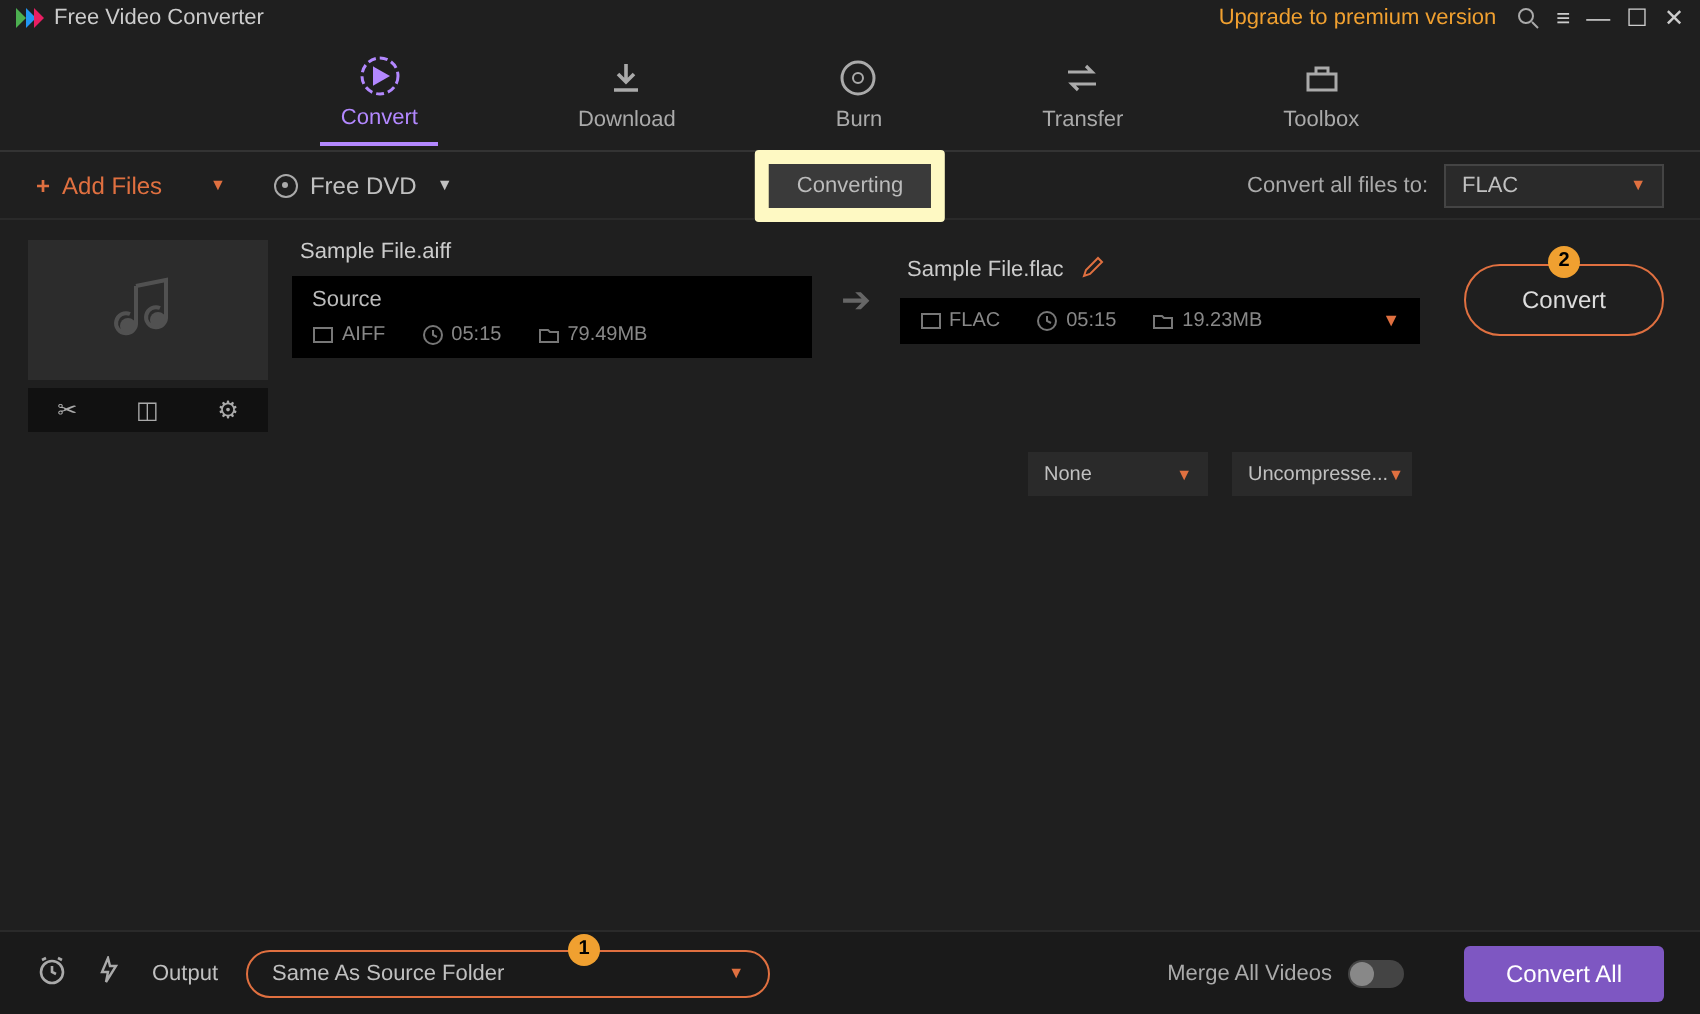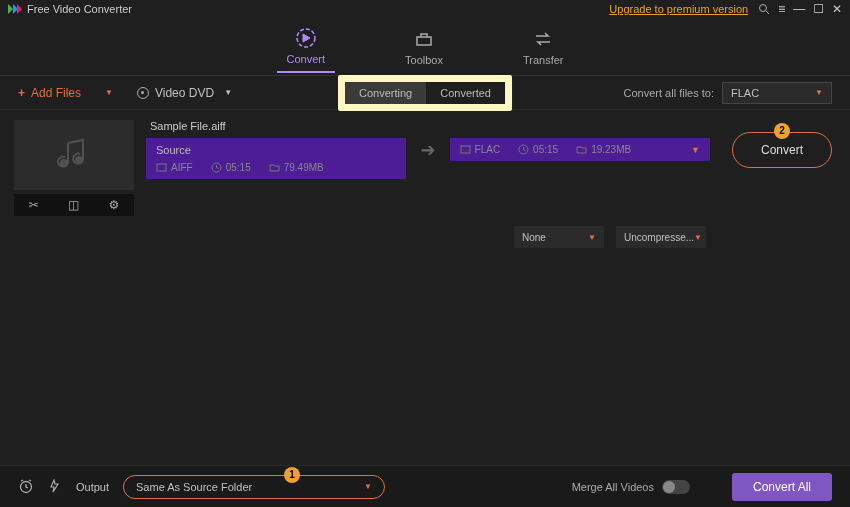--- a/index.html
+++ b/index.html
@@ -2,21 +2,21 @@
 <html><head>
 <meta charset="utf-8">
 <style>
 * { margin: 0; padding: 0; box-sizing: border-box; font-family: Arial, sans-serif; }
 body { width: 850px; height: 507px; background: #1f1f1f; color: #c0c0c0; overflow: hidden; position: relative; }
 
 .titlebar { height: 18px; display: flex; align-items: center; padding: 0 8px; font-size: 11px; }
 .titlebar .logo { width: 14px; height: 10px; margin-right: 5px; }
 .titlebar .title { color: #ccc; }
 .titlebar .spacer { flex: 1; }
-.titlebar .upgrade { color: #f0a030; text-decoration: underline; font-size: 11px; }
+.titlebar .upgrade { color: #f0a030; font-size: 11px; }
 .titlebar .win-ctrl { display: flex; gap: 8px; margin-left: 10px; align-items: center; }
 .titlebar .win-ctrl span { cursor: pointer; font-size: 12px; color: #ccc; }
 .titlebar svg { display: block; }
 
 .tabs { height: 58px; display: flex; justify-content: center; gap: 60px; align-items: center; border-bottom: 1px solid #333; }
 .tab { display: flex; flex-direction: column; align-items: center; gap: 4px; padding: 6px 10px; cursor: pointer; }
 .tab .icon { width: 22px; height: 22px; display: flex; align-items: center; justify-content: center; }
 .tab .label { font-size: 11px; color: #aaa; }
 .tab.active .label { color: #b388ff; }
 .tab.active { border-bottom: 2px solid #b388ff; margin-bottom: -1px; }
@@ -41,21 +41,21 @@
 .file-area { padding: 10px 14px 0 14px; }
 .file-row { display: flex; gap: 12px; align-items: flex-start; }
 .thumb { width: 120px; height: 70px; background: #2c2c2c; display: flex; align-items: center; justify-content: center; }
 .thumb svg { opacity: 0.5; }
 .tool-strip { width: 120px; height: 22px; background: #111; display: flex; align-items: center; justify-content: space-around; margin-top: 4px; }
 .tool-strip span { cursor: pointer; font-size: 12px; color: #aaa; }
 
 .file-mid { flex: 1; display: flex; gap: 14px; align-items: center; }
 .src-block, .tgt-block { flex: 1; }
 .fname { font-size: 11px; color: #ccc; margin-bottom: 6px; display: flex; align-items: center; gap: 8px; padding-left: 4px; }
-.panel { background: #4c1d95; padding: 6px 10px; }
+.panel { background: #000000; padding: 6px 10px; }
 .panel-title { font-size: 11px; color: #bbb; margin-bottom: 6px; }
 .panel-meta { display: flex; gap: 18px; font-size: 10px; color: #888; align-items: flex-start; }
 .panel-meta span { display: flex; align-items: center; gap: 4px; }
 .tgt-panel { display: flex; align-items: center; justify-content: space-between; }
 .tgt-panel .chev { color: #e07040; font-size: 9px; cursor: pointer; }
 
 .arrow { color: #666; font-size: 18px; }
 .convert-btn { width: 100px; height: 36px; border: 1px solid #e07040; border-radius: 18px; display: flex; align-items: center; justify-content: center; font-size: 12px; color: #ddd; cursor: pointer; position: relative; margin-left: 8px; margin-right: 4px; }
 .badge { position: absolute; top: -10px; right: 50%; transform: translateX(50%); width: 16px; height: 16px; background: #f0a030; border-radius: 50%; color: #000; font-size: 10px; display: flex; align-items: center; justify-content: center; font-weight: bold; }
 
@@ -64,21 +64,21 @@
 .sub-dd .chev { color: #e07040; font-size: 8px; }
 
 .footer { position: absolute; bottom: 0; left: 0; right: 0; height: 42px; background: #1a1a1a; display: flex; align-items: center; padding: 0 18px; gap: 14px; font-size: 11px; border-top: 1px solid #2a2a2a; }
 .footer .ficon { cursor: pointer; color: #aaa; }
 .output-dd { width: 262px; height: 24px; border: 1px solid #e07040; border-radius: 12px; display: flex; align-items: center; padding: 0 12px; justify-content: space-between; font-size: 11px; cursor: pointer; position: relative; }
 .output-dd .chev { color: #e07040; font-size: 8px; }
 .output-dd .badge1 { position: absolute; top: -9px; right: 84px; width: 16px; height: 16px; background: #f0a030; border-radius: 50%; color: #000; font-size: 10px; display: flex; align-items: center; justify-content: center; font-weight: bold; }
 .merge { margin-left: auto; display: flex; align-items: center; gap: 8px; color: #aaa; padding-left: 45px; }
 .toggle { width: 28px; height: 14px; background: #444; border-radius: 7px; position: relative; cursor: pointer; }
 .toggle::after { content: ''; width: 12px; height: 12px; background: #888; border-radius: 50%; position: absolute; top: 1px; left: 1px; }
-.convert-all-btn { width: 100px; height: 28px; background: #7e57c2; border-radius: 3px; display: flex; align-items: center; justify-content: center; color: #fff; font-size: 12px; cursor: pointer; margin-left: 28px; }
+.convert-all-btn { width: 100px; height: 28px; background: #7e57c2; border-radius: 3px; display: flex; align-items: center; justify-content: center; color: #fff; font-size: 12px; cursor: pointer; margin-left: 16px; }
 
 .mini-icon { width: 11px; height: 11px; }
 .edit-pencil { color: #e07040; }
 </style>
 </head>
 <body>
 
 <div class="titlebar">
   <svg class="logo" viewBox="0 0 14 10">
       <polygon points="0,0 5,5 0,10" fill="#4caf50"></polygon>
@@ -108,50 +108,66 @@
         <svg width="22" height="22" viewBox="0 0 22 22">
           <circle cx="11" cy="11" r="9" stroke="#b388ff" fill="none" stroke-width="1.5" stroke-dasharray="4 2"></circle>
           <polygon points="8,7 15,11 8,15" fill="#b388ff"></polygon>
         </svg>
       </span>
     <span class="label">Convert</span>
   </div>
   <div class="tab">
     <span class="icon">
         <svg width="22" height="22" viewBox="0 0 22 22">
+          <path d="M11 4 v9 M7 9 l4 4 l4 -4 M5 17 h12" stroke="#aaa" fill="none" stroke-width="1.8"></path>
+        </svg>
+      </span>
+    <span class="label">Download</span>
+  </div>
+  <div class="tab">
+    <span class="icon">
+        <svg width="22" height="22" viewBox="0 0 22 22">
+          <circle cx="11" cy="11" r="8" stroke="#aaa" fill="none" stroke-width="1.5"></circle>
+          <circle cx="11" cy="11" r="2.5" stroke="#aaa" fill="none"></circle>
+        </svg>
+      </span>
+    <span class="label">Burn</span>
+  </div>
+  <div class="tab">
+    <span class="icon">
+        <svg width="22" height="22" viewBox="0 0 22 22">
+          <path d="M4 8 h12 l-3 -3 M18 14 h-12 l3 3" stroke="#aaa" fill="none" stroke-width="1.6"></path>
+        </svg>
+      </span>
+    <span class="label">Transfer</span>
+  </div>
+  <div class="tab">
+    <span class="icon">
+        <svg width="22" height="22" viewBox="0 0 22 22">
           <rect x="4" y="9" width="14" height="8" stroke="#aaa" fill="none" stroke-width="1.5"></rect>
           <path d="M8 9 v-3 h6 v3" stroke="#aaa" fill="none" stroke-width="1.5"></path>
         </svg>
       </span>
     <span class="label">Toolbox</span>
-  </div>
-  <div class="tab">
-    <span class="icon">
-        <svg width="22" height="22" viewBox="0 0 22 22">
-          <path d="M4 8 h12 l-3 -3 M18 14 h-12 l3 3" stroke="#aaa" fill="none" stroke-width="1.6"></path>
-        </svg>
-      </span>
-    <span class="label">Transfer</span>
   </div>
 </div>
 
 <div class="toolbar" style="position:relative;">
   <div class="add-files">
     <span class="plus">+</span>
     <span>Add Files</span>
     <span class="chev">▼</span>
   </div>
   <div class="load-dvd">
     <span class="disc-icon"></span>
-    <span>Video DVD</span>
+    <span>Free DVD</span>
     <span class="chev">▼</span>
   </div>
   <div class="seg-center">
     <div class="seg-btn active">Converting</div>
-    <div class="seg-btn">Converted</div>
   </div>
   <span class="convert-all-label">Convert all files to:</span>
   <div class="format-dd">
     <span>FLAC</span>
     <span class="chev">▼</span>
   </div>
 </div>
 
 <div class="file-area">
   <div class="file-row">
@@ -195,20 +211,26 @@
                 </svg>
                 <span>79.49MB</span>
               </span>
           </div>
         </div>
       </div>
 
       <div class="arrow">➔</div>
 
       <div class="tgt-block">
+        <div class="fname">
+          <span>Sample File.flac</span>
+          <span class="edit-pencil"><svg width="12" height="12" viewBox="0 0 12 12">
+                <path d="M2 10 l1 -3 l6 -6 l2 2 l-6 6 z" stroke="#e07040" fill="none"></path>
+              </svg></span>
+        </div>
         <div class="panel tgt-panel">
           <div>
             <div class="panel-meta">
               <span>
                   <svg class="mini-icon" viewBox="0 0 11 11">
                     <rect x="1" y="2" width="9" height="7" stroke="#777" fill="none"></rect>
                   </svg>
                   <span>FLAC</span>
                 </span>
               <span>

